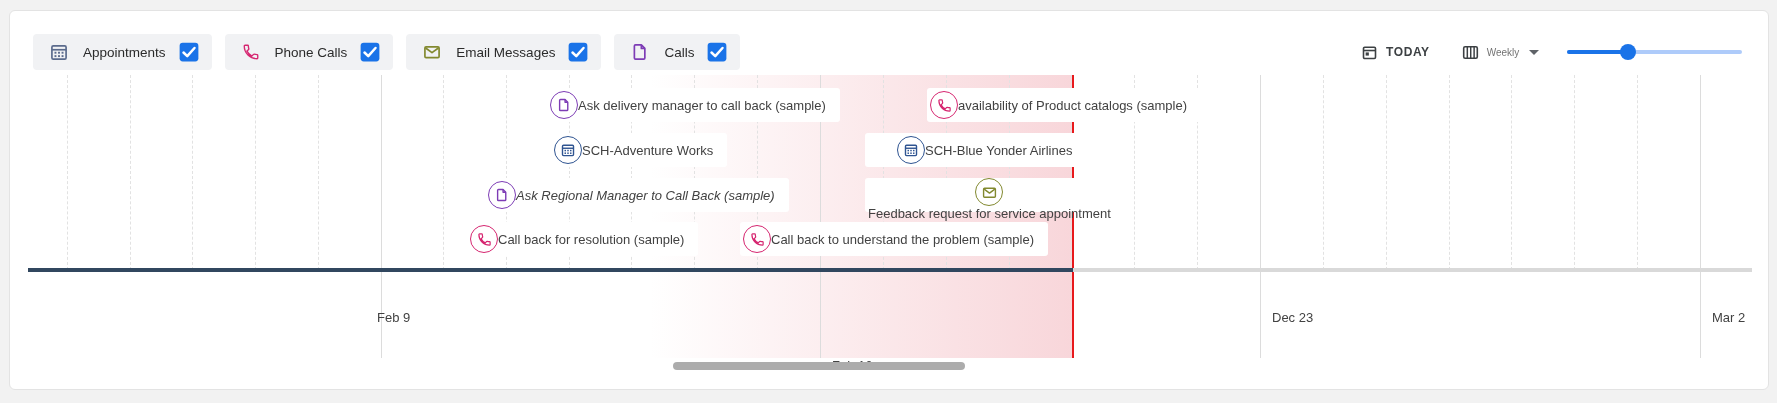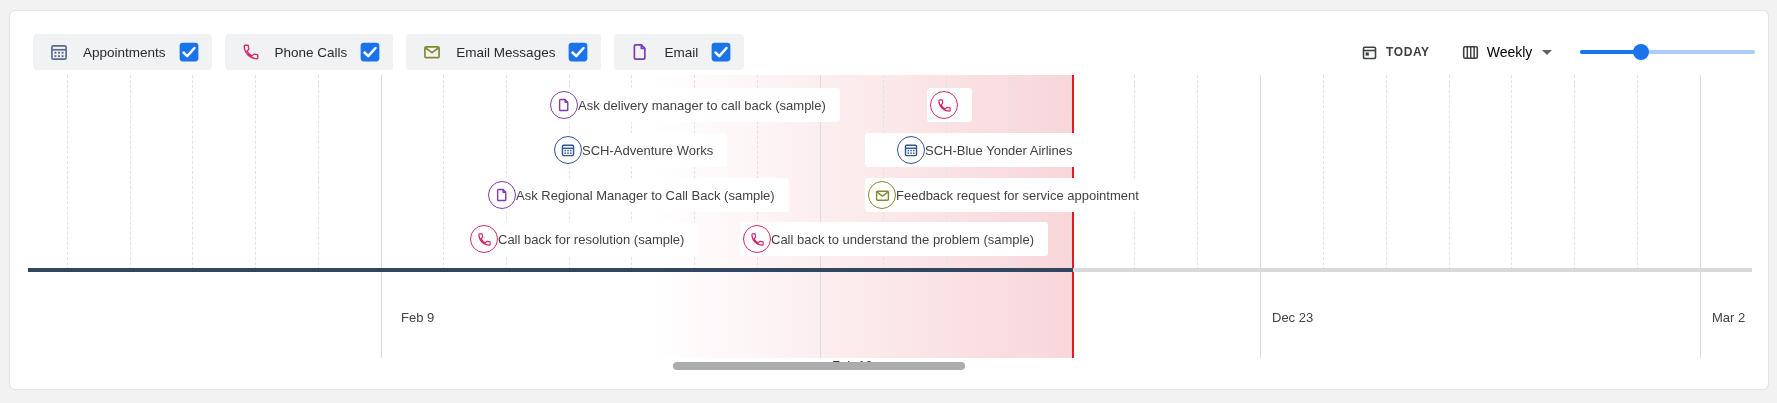--- a/index.html
+++ b/index.html
@@ -20,21 +20,21 @@
     display:flex;align-items:center;height:36px;background:#f1f2f4;
     border-radius:4px;padding:0 13px 0 17px;cursor:pointer;
   }
   .chip .c-ic{display:flex;width:18px;height:18px;margin-right:15px;}
   .chip .c-label{font-size:13.5px;color:#2b2b2b;margin-right:13px;white-space:nowrap;}
   .cbx{width:20px;height:20px;display:flex;}
   .right-tools{position:absolute;top:34px;left:1362px;height:36px;display:flex;align-items:center;z-index:20;text-align:center;}
   .today-btn{display:flex;align-items:center;gap:9px;cursor:pointer;}
   .today-btn .t-label{font-size:12px;font-weight:bold;letter-spacing:.6px;color:#3c4043;}
   .view-btn{display:flex;align-items:center;gap:8px;margin-left:32px;cursor:pointer;}
-  .view-btn .v-label{font-size:14px;color:#000000;}
+  .view-btn .v-label{font-size:10px;color:#737373;}
   .caret{width:0;height:0;border-left:5px solid transparent;border-right:5px solid transparent;border-top:5px solid #5f6368;margin-left:2px;}
   .slider{position:relative;margin-left:28px;width:175px;height:16px;cursor:pointer;}
   .slider .track{position:absolute;left:0;top:6px;width:100%;height:4px;background:#aecbfa;border-radius:2px;}
   .slider .fill{position:absolute;left:0;top:6px;height:4px;background:#1a73e8;border-radius:2px;}
   .slider .thumb{position:absolute;top:0;width:16px;height:16px;border-radius:50%;background:#1a73e8;}
   
   .shade{position:absolute;left:650px;top:75px;width:423px;height:283px;z-index:1;
     background:linear-gradient(to right, rgba(251,222,225,0) 0%, rgba(248,213,217,0.55) 55%, #f8d6da 100%);}
   .week-line{position:absolute;top:75px;width:1px;height:283px;background:#dcdcdc;z-index:2;}
   .day-line{position:absolute;top:75px;width:0;height:195px;border-left:1px dashed #e2e2e2;z-index:2;}
@@ -49,21 +49,21 @@
     box-sizing:border-box;z-index:5;cursor:pointer;white-space:nowrap;
   }
   .evt .evt-ic{
     width:28px;height:28px;border-radius:50%;border:1.5px solid currentColor;
     background:#fff;display:flex;align-items:center;justify-content:center;box-sizing:border-box;flex:none;
   }
   .evt .evt-label{font-size:13px;color:#424242;}
   .t-task{color:#7d3cb5;}
   .t-phone{color:#d62670;}
   .t-appt{color:#2f5491;}
-  .t-email{color:#82892f;}
+  .t-email{color:#82892f;flex-direction:column;}
   
   .hscroll{position:absolute;left:673px;top:362px;width:292px;height:8px;border-radius:4px;background:#acacac;z-index:7;cursor:pointer;}
 </style>
 </head>
 <body>
 
 <div class="card"></div>
 
 <div class="filters">
 
@@ -122,21 +122,21 @@
     </span>
   </div>
 
   <div class="chip">
     <span class="c-ic">
       <svg viewBox="0 0 16 16" width="18" height="18">
         <path d="M4 1.7 h5.2 l3.1 3.1 V13.3 a1 1 0 0 1 -1 1 H4 a1 1 0 0 1 -1 -1 V2.7 a1 1 0 0 1 1 -1 z" fill="none" stroke="#7d3cb5" stroke-width="1.5" stroke-linejoin="round"></path>
         <path d="M9.2 1.7 v3.1 h3.1" fill="none" stroke="#7d3cb5" stroke-width="1.5" stroke-linejoin="round"></path>
       </svg>
     </span>
-    <span class="c-label">Email</span>
+    <span class="c-label">Calls</span>
     <span class="cbx">
       <svg viewBox="0 0 16 16" width="20" height="20">
         <rect x="0.5" y="0.5" width="15" height="15" rx="2.5" fill="#1a73e8"></rect>
         <polyline points="3.6,8.4 6.6,11.3 12.4,4.8" fill="none" stroke="#fff" stroke-width="2" stroke-linecap="round" stroke-linejoin="round"></polyline>
       </svg>
     </span>
   </div>
 </div>
 
 <div class="right-tools">
@@ -200,41 +200,42 @@
     <div class="day-line" style="left: 1511.4px;"></div>
     <div class="day-line" style="left: 1448.6px;"></div>
     <div class="day-line" style="left: 1385.7px;"></div>
     <div class="day-line" style="left: 1322.9px;"></div>
   </div>
 
 <div class="today-line"></div>
 <div class="axis-dark"></div>
 <div class="axis-gray"></div>
 
-<span class="date-label" style="left:401px;">Feb 9</span>
+<span class="date-label" style="left:377px;">Feb 9</span>
 <span class="date-label" style="left:832px;margin-top:48px;">Feb 16</span>
 <span class="date-label" style="left:1272px;">Dec 23</span>
 <span class="date-label" style="left:1712px;">Mar 2</span>
 
 <div class="evt t-task" style="left:547px;top:88px;">
   <span class="evt-ic">
     <svg viewBox="0 0 16 16" width="14" height="14">
       <path d="M4 1.7 h5.2 l3.1 3.1 V13.3 a1 1 0 0 1 -1 1 H4 a1 1 0 0 1 -1 -1 V2.7 a1 1 0 0 1 1 -1 z" fill="none" stroke="currentColor" stroke-width="1.6" stroke-linejoin="round"></path>
       <path d="M9.2 1.7 v3.1 h3.1" fill="none" stroke="currentColor" stroke-width="1.6" stroke-linejoin="round"></path>
     </svg>
   </span>
   <span class="evt-label">Ask delivery manager to call back (sample)</span>
 </div>
 
 <div class="evt t-phone" style="left:927px;top:88px;">
   <span class="evt-ic">
     <svg viewBox="0 0 24 24" width="15" height="15">
       <path d="M6.62 10.79c1.44 2.83 3.76 5.15 6.59 6.59l2.2-2.2c.27-.27.67-.36 1.02-.24 1.12.37 2.33.57 3.57.57.55 0 1 .45 1 1V20c0 .55-.45 1-1 1-9.39 0-17-7.61-17-17 0-.55.45-1 1-1h3.5c.55 0 1 .45 1 1 0 1.25.2 2.45.57 3.57.11.35.03.74-.25 1.02l-2.2 2.2z" fill="none" stroke="currentColor" stroke-width="1.9" stroke-linejoin="round"></path>
     </svg>
   </span>
+  <span class="evt-label">availability of Product catalogs (sample)</span>
 </div>
 
 <div class="evt t-appt" style="left:551px;top:133px;">
   <span class="evt-ic">
     <svg viewBox="0 0 16 16" width="14" height="14">
       <rect x="1.7" y="2.6" width="12.6" height="11.8" rx="1.2" fill="none" stroke="currentColor" stroke-width="1.6"></rect>
       <line x1="1.7" y1="6" x2="14.3" y2="6" stroke="currentColor" stroke-width="1.6"></line>
       <g fill="currentColor">
         <rect x="4" y="7.8" width="1.7" height="1.7"></rect>
           <rect x="7.15" y="7.8" width="1.7" height="1.7"></rect>
@@ -259,21 +260,21 @@
           <rect x="10.3" y="7.8" width="1.7" height="1.7"></rect>
         <rect x="4" y="10.8" width="1.7" height="1.7"></rect>
           <rect x="7.15" y="10.8" width="1.7" height="1.7"></rect>
           <rect x="10.3" y="10.8" width="1.7" height="1.7"></rect>
       </g>
     </svg>
   </span>
   <span class="evt-label">SCH-Blue Yonder Airlines</span>
 </div>
 
-<div class="evt t-task" style="left:485px;top:178px;">
+<div class="evt t-task" style="left:485px;top:178px;font-style:italic;">
   <span class="evt-ic">
     <svg viewBox="0 0 16 16" width="14" height="14">
       <path d="M4 1.7 h5.2 l3.1 3.1 V13.3 a1 1 0 0 1 -1 1 H4 a1 1 0 0 1 -1 -1 V2.7 a1 1 0 0 1 1 -1 z" fill="none" stroke="currentColor" stroke-width="1.6" stroke-linejoin="round"></path>
       <path d="M9.2 1.7 v3.1 h3.1" fill="none" stroke="currentColor" stroke-width="1.6" stroke-linejoin="round"></path>
     </svg>
   </span>
   <span class="evt-label">Ask Regional Manager to Call Back (sample)</span>
 </div>
 
 <div class="evt t-email" style="left:865px;top:178px;">

